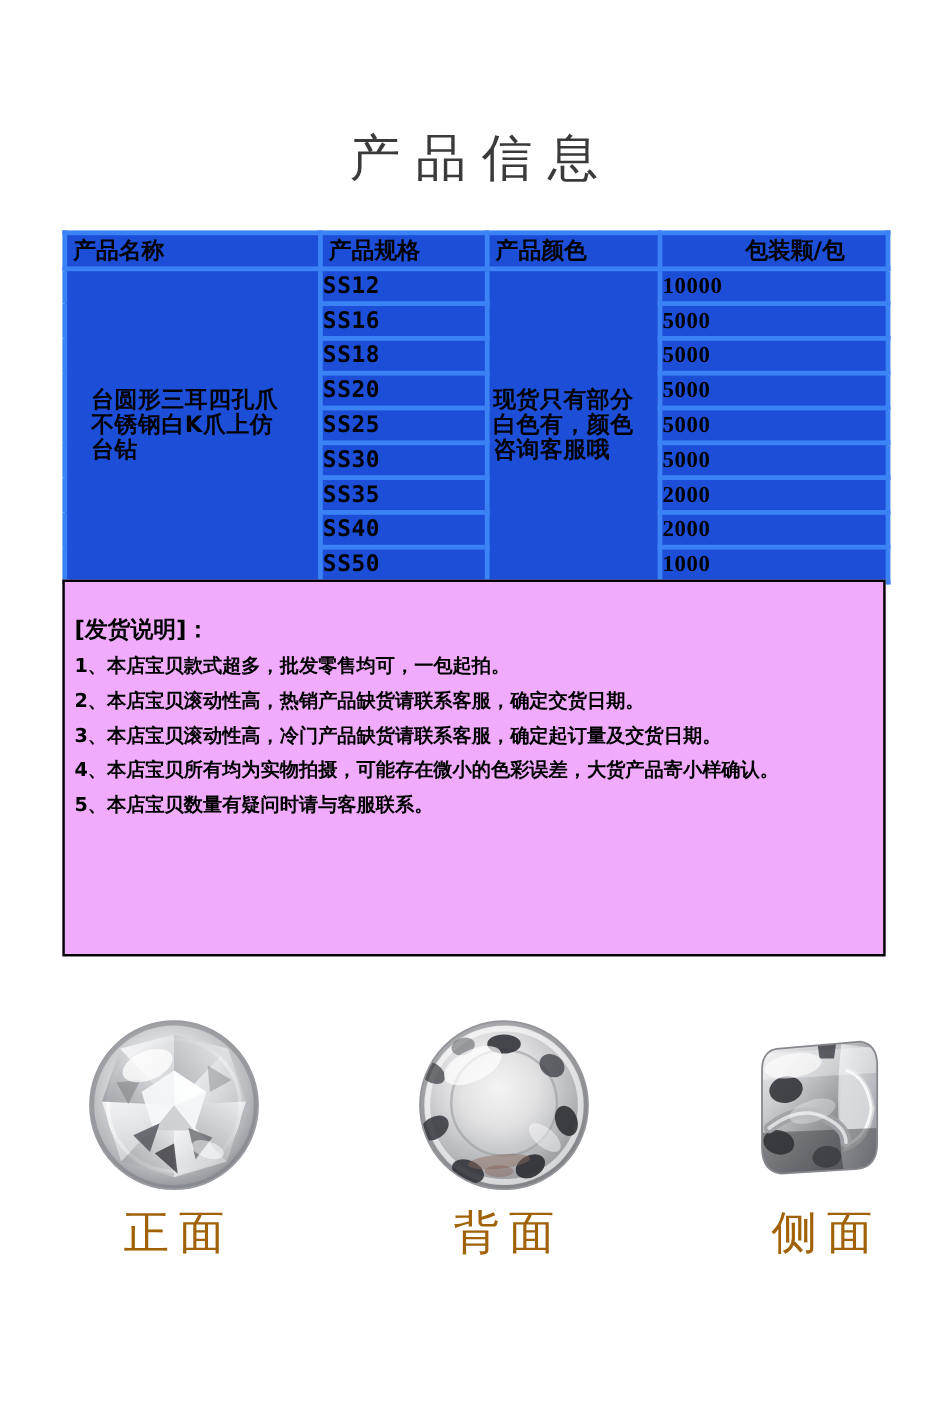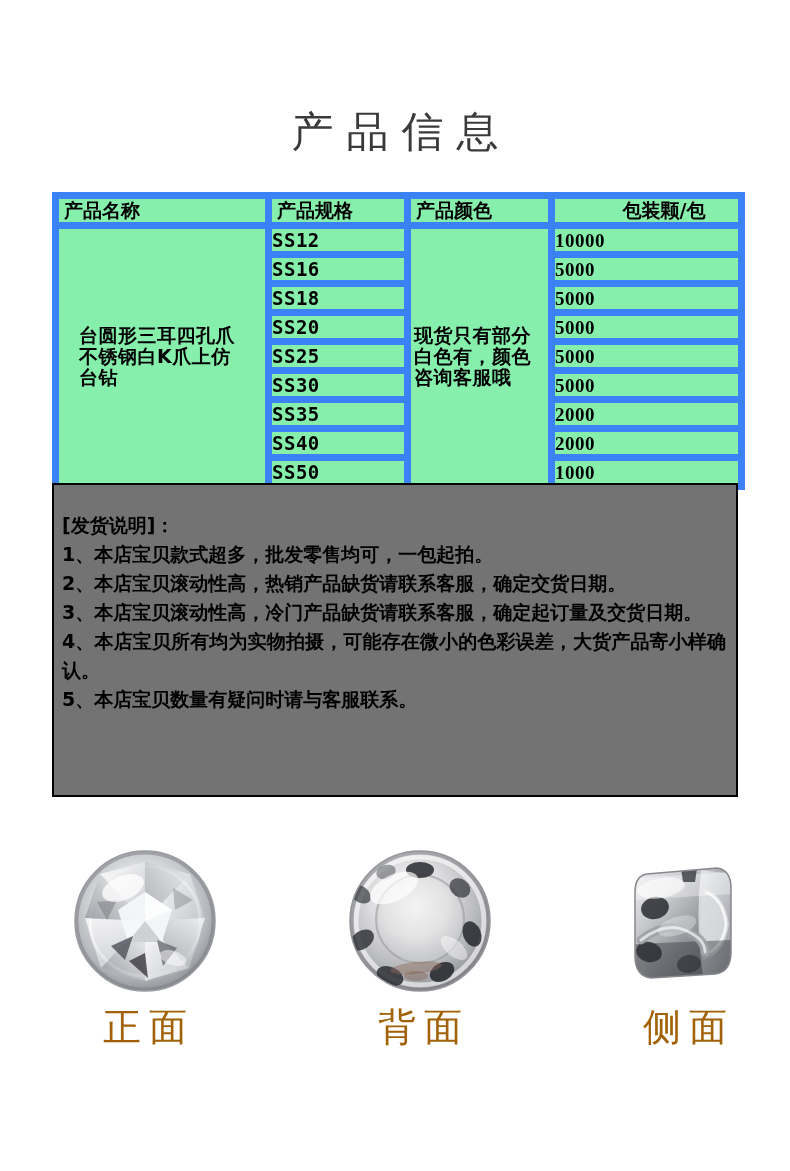--- a/index.html
+++ b/index.html
@@ -37,25 +37,25 @@
   .spec-table {
     position: absolute;
     left: 52px;
     top: 192px;
     width: 686px;
     border-collapse: collapse;
     table-layout: fixed;
     font-family: "DejaVu Sans", "Liberation Sans", sans-serif;
   }
   .spec-table td, .spec-table th {
-    border: 7px solid #3b82f6;
+    border: 4px solid #3b82f6;
     padding: 0;
     font-weight: 700;
     color: #000000;
-    background: #86efac;
+    background: #1d4ed8;
   }
   .col-name   { width: 213px; }
   .col-spec   { width: 139px; }
   .col-color  { width: 144px; }
   .col-qty    { width: 190px; }
 
   .spec-table thead th {
     height: 30px;
     font-size: 19px;
     line-height: 19px;
@@ -97,38 +97,38 @@
   }
 
   
   .notes-box {
     position: absolute;
     left: 52px;
     top: 483px;
     width: 686px;
     height: 314px;
     border: 2px solid #000000;
-    background: #737373;
+    background: #f0abfc;
     padding: 26px 10px 0 8px;
   }
   .notes-heading {
     font-family: "DejaVu Sans", "Liberation Sans", sans-serif;
     font-size: 19px;
     font-weight: 700;
     line-height: 29px;
     letter-spacing: 0px;
   }
   .notes-list {
     list-style: none;
     margin: 0;
     padding: 0;
   }
   .notes-list li {
     font-family: "DejaVu Sans", "Liberation Sans", sans-serif;
-    font-size: 19px;
+    font-size: 16px;
     font-weight: 700;
     line-height: 29px;
     letter-spacing: 0px;
     text-align: justify;
     text-justify: inter-character;
   }
 
   
   .photos {
     position: absolute;

